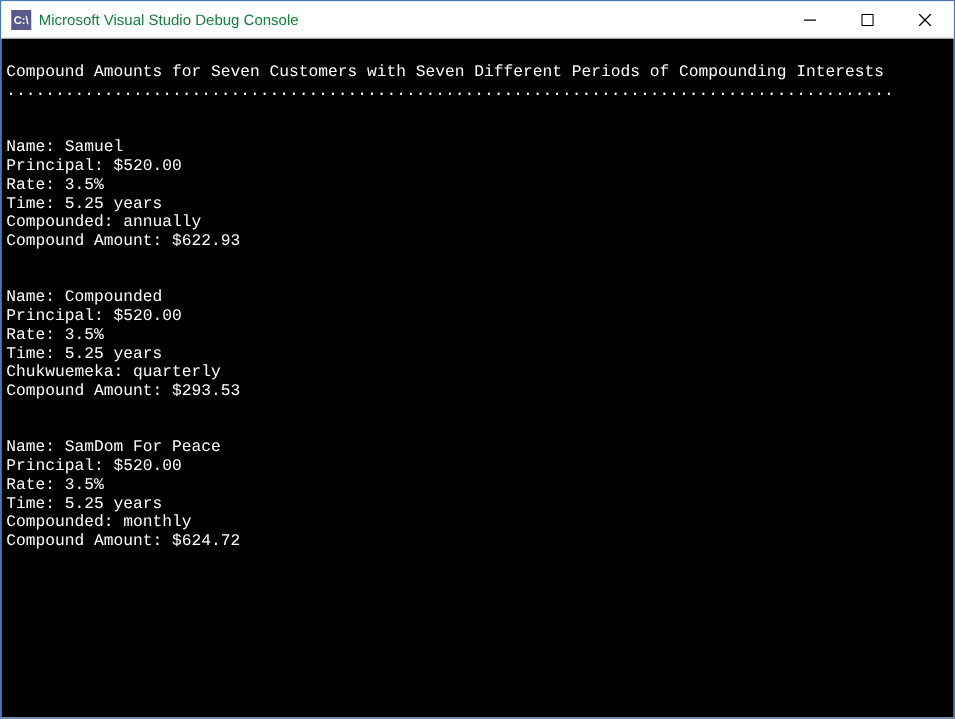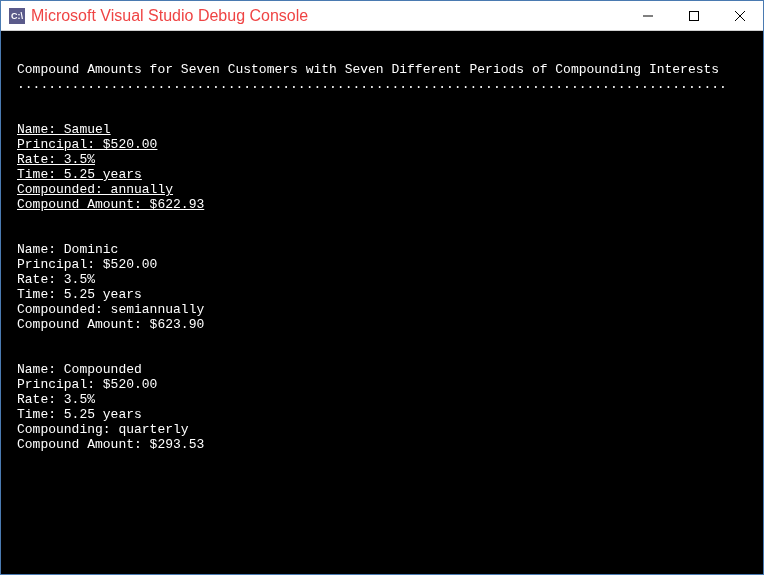--- a/index.html
+++ b/index.html
@@ -25,22 +25,22 @@
     margin-right: 6px;
     background: #5a5a8a;
     display: flex;
     align-items: center;
     justify-content: center;
     font-size: 9px;
     color: #fff;
     font-weight: bold;
   }
   .title {
-    font-size: 16px;
-    color: #ef4444;
+    font-size: 12px;
+    color: #15803d;
     flex: 1;
   }
   .win-controls {
     display: flex;
     height: 100%;
   }
   .win-btn {
     width: 46px;
     height: 100%;
     display: flex;
@@ -50,28 +50,28 @@
     color: #000;
     cursor: pointer;
   }
   .win-btn svg { display: block; }
   .console {
     background: #000;
     color: #fff;
     font-family: Consolas, "Courier New", monospace;
     font-size: 13px;
     line-height: 15px;
-    padding: 16px;
+    padding: 4px;
     height: calc(100% - 30px);
     overflow: hidden;
     white-space: pre;
   }
   .line { white-space: pre; }
   .block { margin-bottom: 15px; }
-  .block:first-of-type { margin-top: 0; text-decoration: underline; }
+  .block:first-of-type { margin-top: 0; }
   .header-block { margin-bottom: 15px; }
 </style>
 </head>
 <body>
 
 <div class="titlebar">
   <div class="app-icon">
     <span>C:\</span>
   </div>
   <div class="title">Microsoft Visual Studio Debug Console</div>
@@ -97,26 +97,25 @@
 
 <div class="console">
 <div class="header-block"><span class="line">Compound Amounts for Seven Customers with Seven Different Periods of Compounding Interests</span>
 <span class="line">...........................................................................................</span></div>
 <div id="customers"><div class="block"><span class="line">Name: Samuel</span>
 <span class="line">Principal: $520.00</span>
 <span class="line">Rate: 3.5%</span>
 <span class="line">Time: 5.25 years</span>
 <span class="line">Compounded: annually</span>
 <span class="line">Compound Amount: $622.93</span></div>
-<div class="block"><span class="line">Name: Dominic</span>
-<span class="line">Principal: $520.00</span>
-<span class="line">Rate: 3.5%</span>
-<span class="line">Time: 5.25 years</span>
-<span class="line">Compounded: semiannually</span>
-<span class="line">Compound Amount: $623.90</span></div>
 <div class="block"><span class="line">Name: Compounded</span>
 <span class="line">Principal: $520.00</span>
 <span class="line">Rate: 3.5%</span>
 <span class="line">Time: 5.25 years</span>
-<span class="line">Compounding: quarterly</span>
+<span class="line">Chukwuemeka: quarterly</span>
 <span class="line">Compound Amount: $293.53</span></div>
-</div>
+<div class="block"><span class="line">Name: SamDom For Peace</span>
+<span class="line">Principal: $520.00</span>
+<span class="line">Rate: 3.5%</span>
+<span class="line">Time: 5.25 years</span>
+<span class="line">Compounded: monthly</span>
+<span class="line">Compound Amount: $624.72</span></div></div>
 </div>
 
 </body></html>

